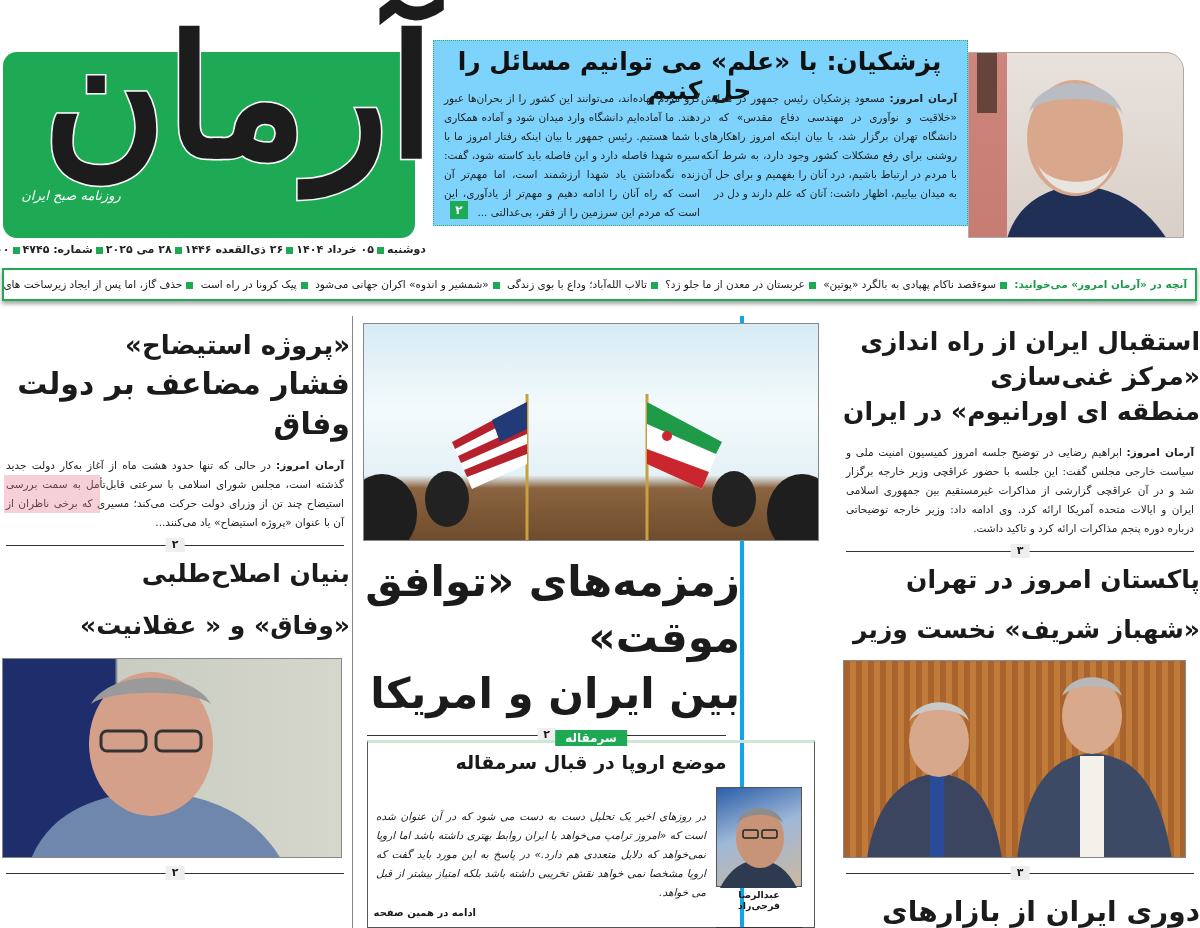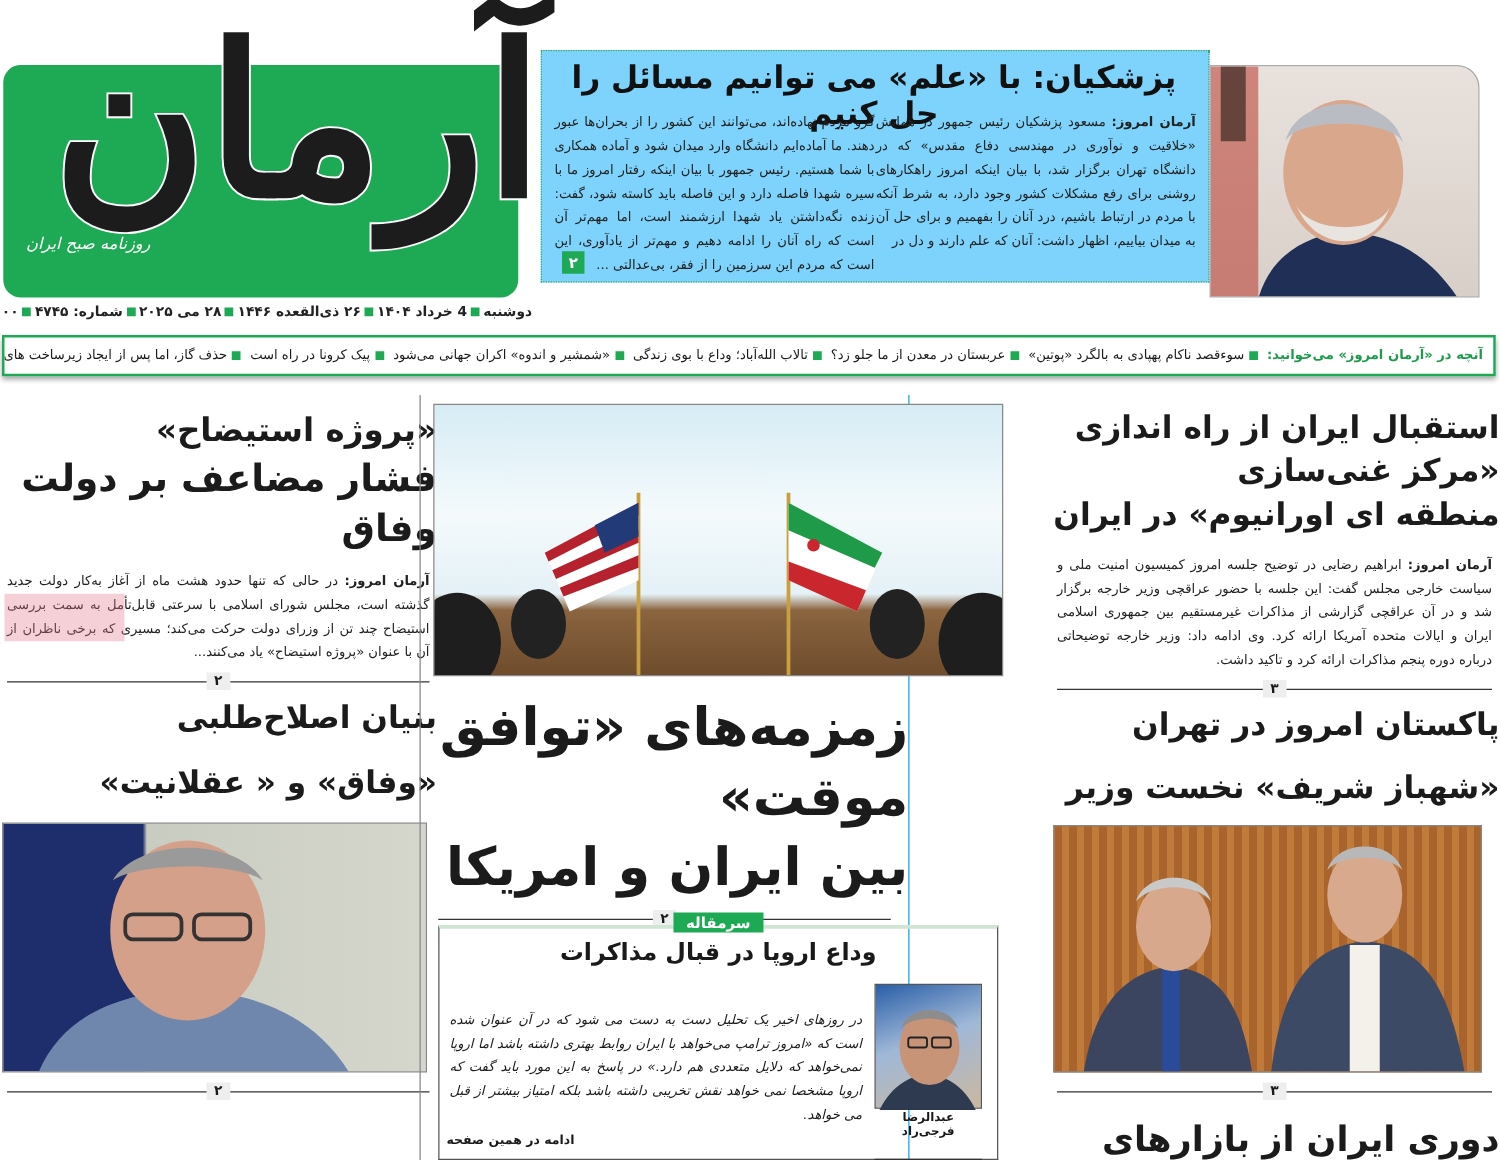--- a/index.html
+++ b/index.html
@@ -26,21 +26,21 @@
   .top-photo { position: absolute; left: 968px; top: 52px; width: 216px; height: 186px; border-radius: 0 18px 0 0; overflow: hidden; background: linear-gradient(180deg, #e9e2dc 0%, #d8cfc8 100%); border: 1px solid #aaa; }
 
   
   .ticker { position: absolute; left: 2px; top: 268px; width: 1195px; height: 33px; border: 2px solid #1eaa54; border-top-width: 2px; box-shadow: 0 3px 4px rgba(0,0,0,0.35); background: #fff; padding: 0 8px; font-size: 10.5px; line-height: 29px; white-space: nowrap; overflow: hidden; }
   .ticker .lead { color: #1e9a4c; font-weight: bold; }
   .ticker .sq { display: inline-block; width: 7px; height: 7px; background: #1eaa54; margin: 0 4px; vertical-align: middle; }
 
   
   .col { position: absolute; top: 316px; height: 612px; }
   .col-left { left: 0; width: 350px; }
-  .col-mid { left: 336px; width: 392px; border-left: 1px solid #888; border-right: 1px solid #0ea5e9; }
+  .col-mid { left: 352px; width: 392px; border-left: 1px solid #888; border-right: 4px solid #0ea5e9; }
   .col-right { left: 840px; width: 360px; }
 
   .headline { font-weight: bold; text-align: right; color: #1b1b1b; letter-spacing: -0.5px; }
   .body-txt { font-size: 10.5px; line-height: 19px; text-align: justify; color: #222; padding: 0 6px; }
   .body-txt b { font-weight: bold; }
 
   .divider { position: relative; height: 14px; margin: 4px 6px; }
   .divider::before { content: ""; position: absolute; left: 0; right: 0; top: 7px; border-top: 1px solid #333; }
   .divider span { position: absolute; left: 50%; top: 0; transform: translateX(-50%); background: #eee; padding: 0 6px; font-size: 11px; font-weight: bold; line-height: 14px; }
 
@@ -56,21 +56,21 @@
   .ed-cont { position: absolute; right: 338px; top: 164px; font-size: 10px; font-weight: bold; white-space: nowrap; left: 8px; text-align: left; direction: rtl; }
 </style>
 </head>
 <body>
 
 <header class="masthead">
   <div class="logo-green"></div>
   <div class="logo-main">آرمان</div>
   <div class="logo-tag">روزنامه صبح ایران</div>
   <div class="dateline">
-    <span>دوشنبه</span><span class="sq"></span><span>4 خرداد ۱۴۰۴</span><span class="sq"></span><span>۲۶ ذی‌القعده ۱۴۴۶</span><span class="sq"></span><span>۲۸ می ۲۰۲۵</span><span class="sq"></span><span>شماره: ۴۷۴۵</span><span class="sq"></span><span>۶۰۰۰ تومان</span>
+    <span>دوشنبه</span><span class="sq"></span><span>۰۵ خرداد ۱۴۰۴</span><span class="sq"></span><span>۲۶ ذی‌القعده ۱۴۴۶</span><span class="sq"></span><span>۲۸ می ۲۰۲۵</span><span class="sq"></span><span>شماره: ۴۷۴۵</span><span class="sq"></span><span>۶۰۰۰ تومان</span>
   </div>
 </header>
 
 <section class="top-box">
   <h1 class="top-title">پزشکیان: با «علم» می توانیم مسائل را حل کنیم</h1>
   <p class="top-col right"><b>آرمان امروز:</b> <span>مسعود پزشکیان رئیس جمهور در همایش «خلاقیت و نوآوری در مهندسی دفاع مقدس» که در دانشگاه تهران برگزار شد، با بیان اینکه امروز راهکارهای روشنی برای رفع مشکلات کشور وجود دارد، به شرط آنکه با مردم در ارتباط باشیم، درد آنان را بفهمیم و برای حل آن به میدان بیاییم، اظهار داشت: آنان که علم دارند و دل در</span></p>
   <p class="top-col left"><span>گرو مردم نهاده‌اند، می‌توانند این کشور را از بحران‌ها عبور دهند. ما آماده‌ایم دانشگاه وارد میدان شود و آماده همکاری با شما هستیم. رئیس جمهور با بیان اینکه رفتار امروز ما با سیره شهدا فاصله دارد و این فاصله باید کاسته شود، گفت: زنده نگه‌داشتن یاد شهدا ارزشمند است، اما مهم‌تر آن است که راه آنان را ادامه دهیم و مهم‌تر از یادآوری، این است که مردم این سرزمین را از فقر، بی‌عدالتی ...</span></p>
   <span class="page-chip" style="position:absolute;left:10px;bottom:6px;">۲</span>
 </section>
 <div class="top-photo">
@@ -154,21 +154,21 @@
   <article style="position:absolute;left:0;right:0;top:238px;">
     <h1 class="headline" style="font-size:42px;line-height:56px;">زمزمه‌های «توافق موقت»</h1>
     <h1 class="headline" style="font-size:42px;line-height:56px;">بین ایران و امریکا</h1>
     <div class="divider" style="margin:6px 14px;">
         <span>۲</span>
       </div>
   </article>
 
   <article class="editorial">
     <span class="ed-tag">سرمقاله</span>
-    <h2 class="ed-title">وداع اروپا در قبال مذاکرات</h2>
+    <h2 class="ed-title">موضع اروپا در قبال سرمقاله</h2>
     <div class="ed-photo">
       <svg width="86" height="100" viewBox="0 0 86 100">
         <path d="M5 100 C15 80 30 72 43 72 C58 72 72 80 82 100 Z" fill="#2d3a50"></path>
         <ellipse cx="45" cy="50" rx="24" ry="30" fill="#c89478"></ellipse>
         <path d="M22 35 C28 15 62 15 68 35 C58 24 32 24 22 35 Z" fill="#8d8d8d"></path>
         <rect x="28" y="42" width="15" height="8" rx="2" fill="none" stroke="#222" stroke-width="1.5"></rect>
         <rect x="47" y="42" width="15" height="8" rx="2" fill="none" stroke="#222" stroke-width="1.5"></rect>
       </svg>
     </div>
     <div class="ed-author">عبدالرضا فرجی‌راد</div>

